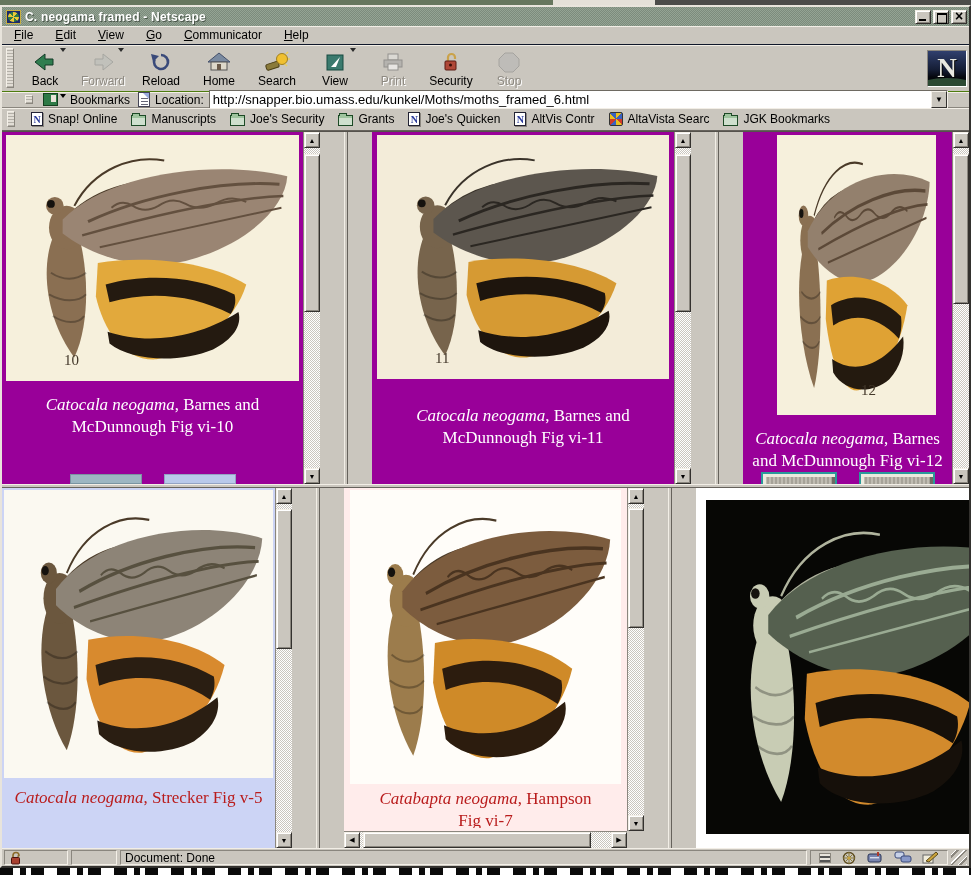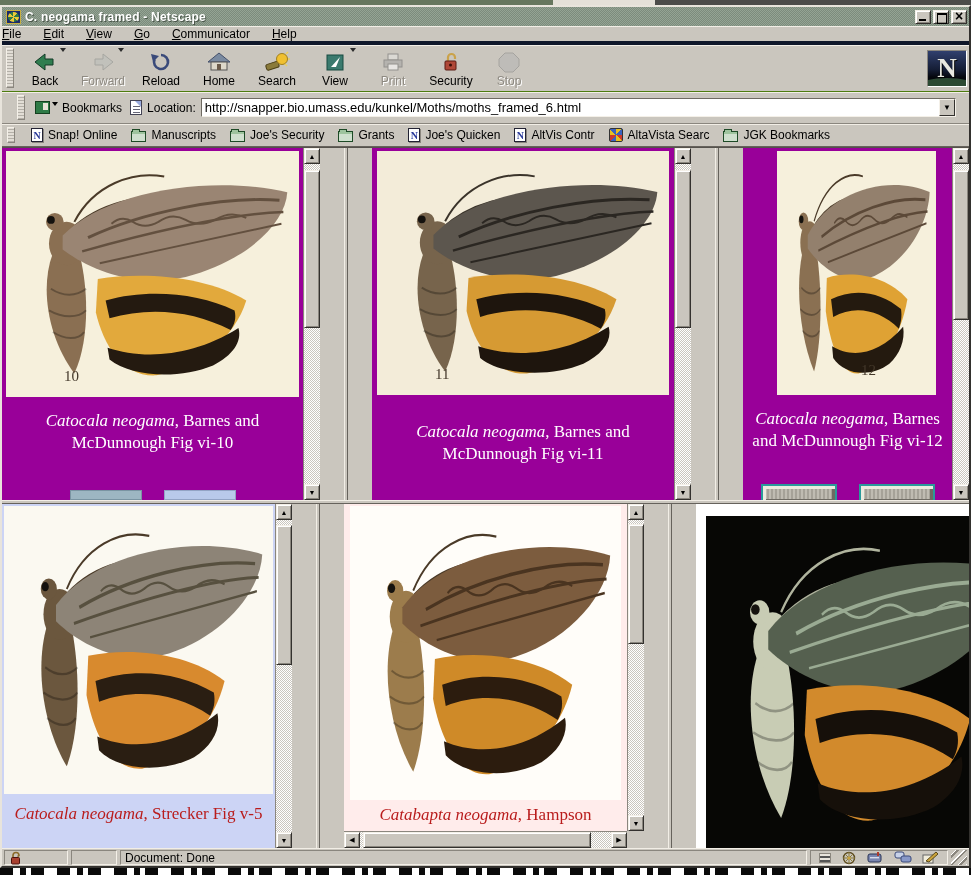--- a/index.html
+++ b/index.html
@@ -29,22 +29,22 @@
     background:conic-gradient(#e8c838 0 12%, #2e7a46 0 25%, #e8c838 0 37%, #2e7a46 0 50%, #e8c838 0 62%, #2e7a46 0 75%, #e8c838 0 87%, #2e7a46 0); }
   .title-text { color:#fff; font-weight:bold; font-size:12px; flex:1;
     text-shadow:1px 1px 0 #4a564a; letter-spacing:.2px; }
   .winbtns { display:flex; gap:2px; }
   .winbtn { width:16px; height:14px; background:#cac6be; border:1px solid; border-color:#f4f0e8 #33312e #33312e #f4f0e8;
     box-shadow:inset 1px 1px 0 #fff, inset -1px -1px 0 #8a867e; position:relative; }
   .glyph-min::after { content:""; position:absolute; left:3px; bottom:2px; width:7px; height:2px; background:#000; }
   .glyph-max::after { content:""; position:absolute; left:3px; top:2px; width:8px; height:8px; border:1px solid #000; border-top-width:2px; }
   .glyph-close::after { content:"×"; position:absolute; left:0; right:0; top:-3px; text-align:center; font-size:14px; font-weight:bold; color:#000; }
 
-  .menubar { height:19px; display:flex; align-items:center; gap:22px; padding-left:0;
-    border-bottom:4px solid #0f172a; box-shadow:0 1px 0 #f2eee6 inset; font-size:12px; color:#000; }
+  .menubar { height:19px; display:flex; align-items:center; gap:22px; padding-left:12px;
+    border-bottom:1px solid #0f172a; box-shadow:0 1px 0 #f2eee6 inset; font-size:12px; color:#000; }
   .menu-item { display:inline-block; }
   .menu-item::first-letter { text-decoration:underline; }
 
   .bar-grip { width:8px; align-self:stretch; margin:2px 2px; flex:0 0 auto;
     border:1px solid; border-color:#f4f0e8 #8a867e #8a867e #f4f0e8;
     background-image:repeating-linear-gradient(0deg,#b4b0a8 0 1px,#e2ded6 1px 3px); }
 
   .toolbar { height:47px; display:flex; align-items:stretch; padding:1px 2px;
     border-bottom:1px solid #4d7c0f; box-shadow:0 1px 0 #f2eee6 inset; }
   .tbtn { width:58px; display:flex; flex-direction:column; align-items:center; justify-content:flex-end;
@@ -56,21 +56,21 @@
   .dd-ind { position:absolute; top:2px; right:8px; width:0; height:0;
     border-left:3px solid transparent; border-right:3px solid transparent; border-top:4px solid #2a2a2a; }
   .throbber { margin-left:auto; width:40px; height:37px; align-self:center; background:#06080f; position:relative;
     border:1px solid; border-color:#8a867e #fff #fff #8a867e; overflow:hidden; }
   .throbber .sky { position:absolute; inset:0; background:linear-gradient(#31406e 0%, #141c33 55%, #05070d 75%); }
   .throbber .hill { position:absolute; bottom:-6px; left:-8px; right:-8px; height:14px; border-radius:50%;
     background:#2c4a33; }
   .throbber .nletter { position:absolute; inset:0; display:flex; align-items:center; justify-content:center;
     color:#e8e8e0; font-family:"Liberation Serif",serif; font-size:27px; font-weight:bold; text-shadow:1px 1px 0 #000; }
 
-  .locbar { height:32px; display:flex; align-items:center; padding:1px 13px; gap:5px;
+  .locbar { height:16px; display:flex; align-items:center; padding:1px 21px; gap:5px;
     border-bottom:1px solid #8a867e; box-shadow:0 1px 0 #f2eee6 inset; font-size:12px; }
   .bm-btn { display:flex; align-items:center; gap:4px; padding:1px 3px; }
   .icon-bookmark { width:15px; height:13px; background:#2e7a46; border:1px solid #14401f; position:relative; }
   .icon-bookmark::before { content:""; position:absolute; right:1px; top:1px; width:5px; height:7px; background:#e8e4d8; }
   .bm-dd { width:0; height:0; border-left:3px solid transparent; border-right:3px solid transparent; border-top:4px solid #000;
     margin:-8px 0 0 -2px; }
   .icon-pagep { width:12px; height:15px; background:#fff; border:1px solid #445; position:relative; }
   .icon-pagep::before { content:""; position:absolute; right:0; top:0; border:3px solid #9ad; border-left-color:transparent; border-bottom-color:transparent; }
   .icon-pagep::after { content:""; position:absolute; left:2px; top:5px; width:7px; height:1px; background:#667;
     box-shadow:0 3px 0 #667, 0 6px 0 #667; }
@@ -108,21 +108,21 @@
   .f4 { width:290px; } .f5 { width:300px; } .f6 { flex:1; }
   .f1 .frame-main, .f2 .frame-main, .f3 .frame-main { background:#990099; }
   .f4 .frame-main { background:#ccd4f5; }
   .f5 .frame-main { background:#ffeceb; }
   .f6 .frame-main { background:#ffffff; }
 
   .art { position:relative; overflow:hidden; flex:0 0 auto; }
   .art svg { width:100%; height:100%; display:block; }
   .f1 .art { margin:3px 4px 0; height:246px; background:#f6f0dc; }
   .f2 .art { margin:3px 5px 0; height:244px; background:#f3ecd9; }
-  .f3 .art { margin:3px 16px 0 34px; height:244px; background:#f6f0dc; }
+  .f3 .art { margin:3px 16px 0 34px; height:280px; background:#f6f0dc; }
   .f4 .art { margin:2px 2px 0; height:288px; background:#fbf9f1; }
   .f5 .art { margin:2px 6px 0; height:294px; background:#fffdf9; }
   .f6 .art { margin:12px 0 0 10px; width:322px; height:334px; background:#070705; }
 
   .fignum { position:absolute; left:58px; bottom:12px; font-family:"Liberation Serif",serif; font-size:15px; color:#43382a; }
   .f3 .fignum { left:84px; bottom:16px; }
 
   .cap { font-family:"Liberation Serif",serif; font-size:17px; line-height:22px; text-align:center;
     padding:0 8px; margin-top:13px; color:#fff; }
   .f2 .cap { margin-top:26px; }

